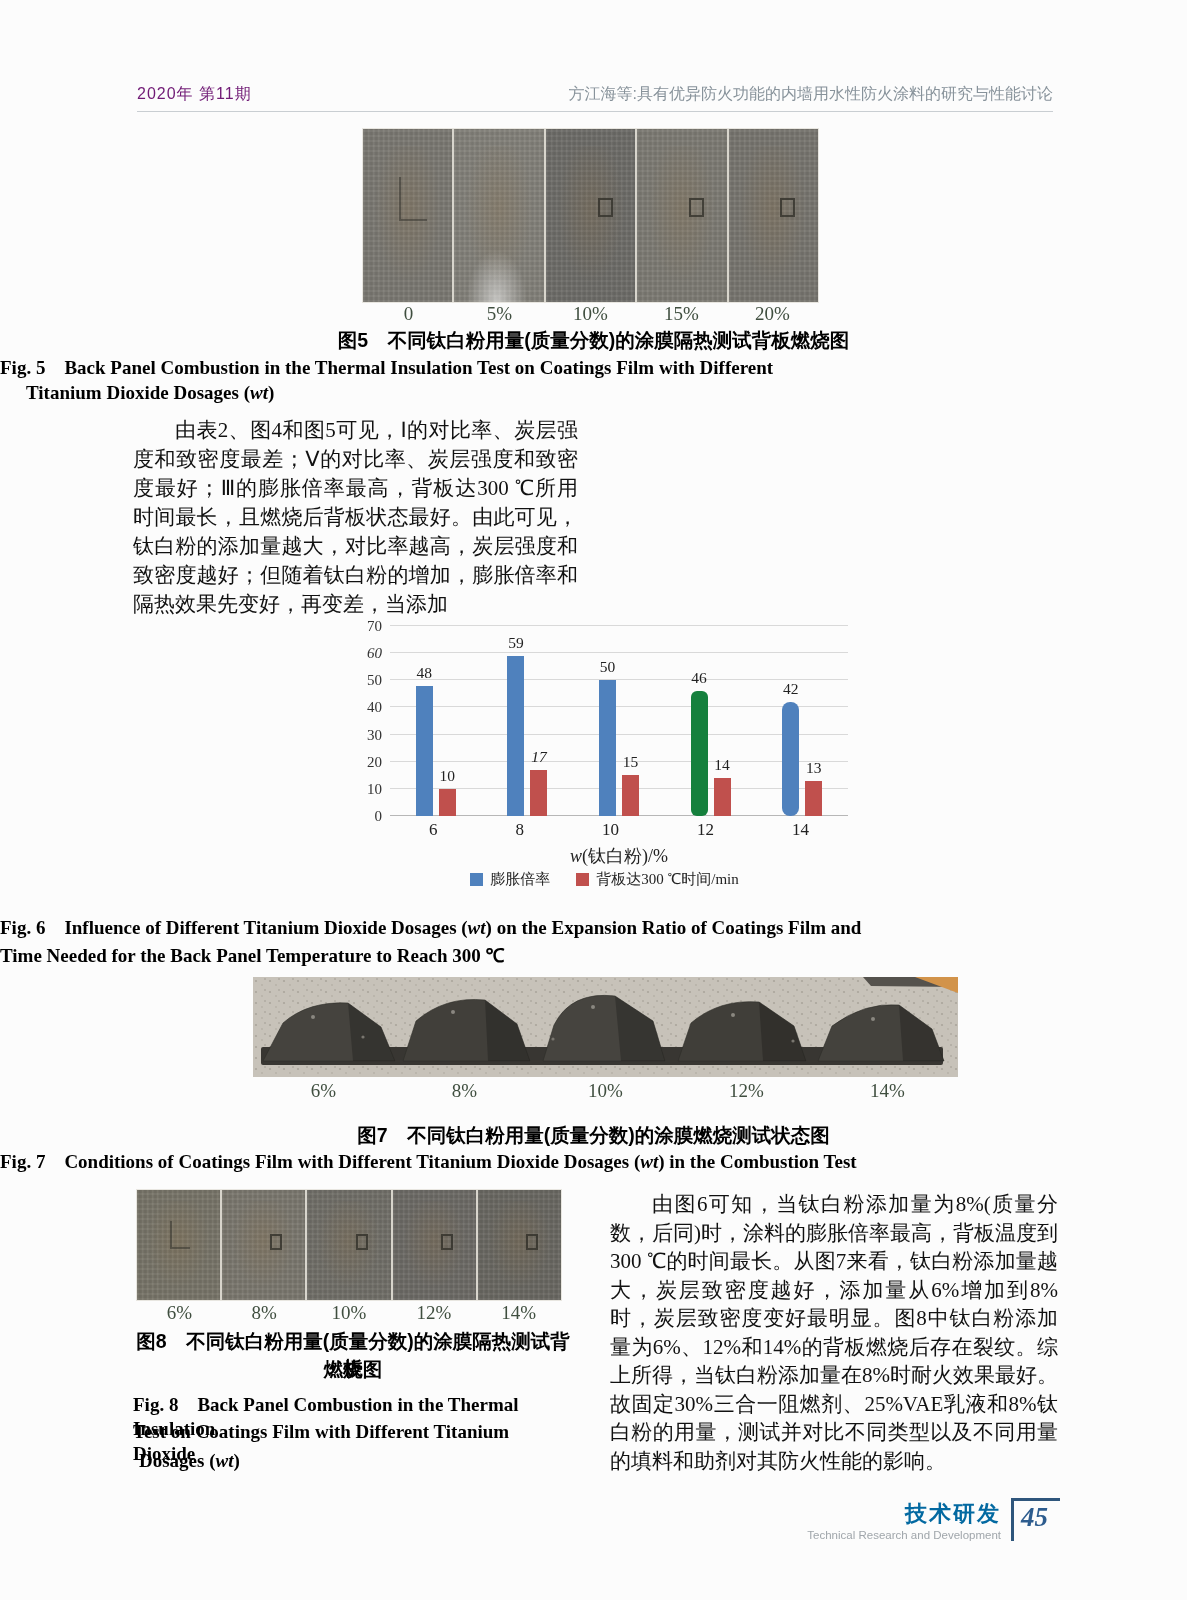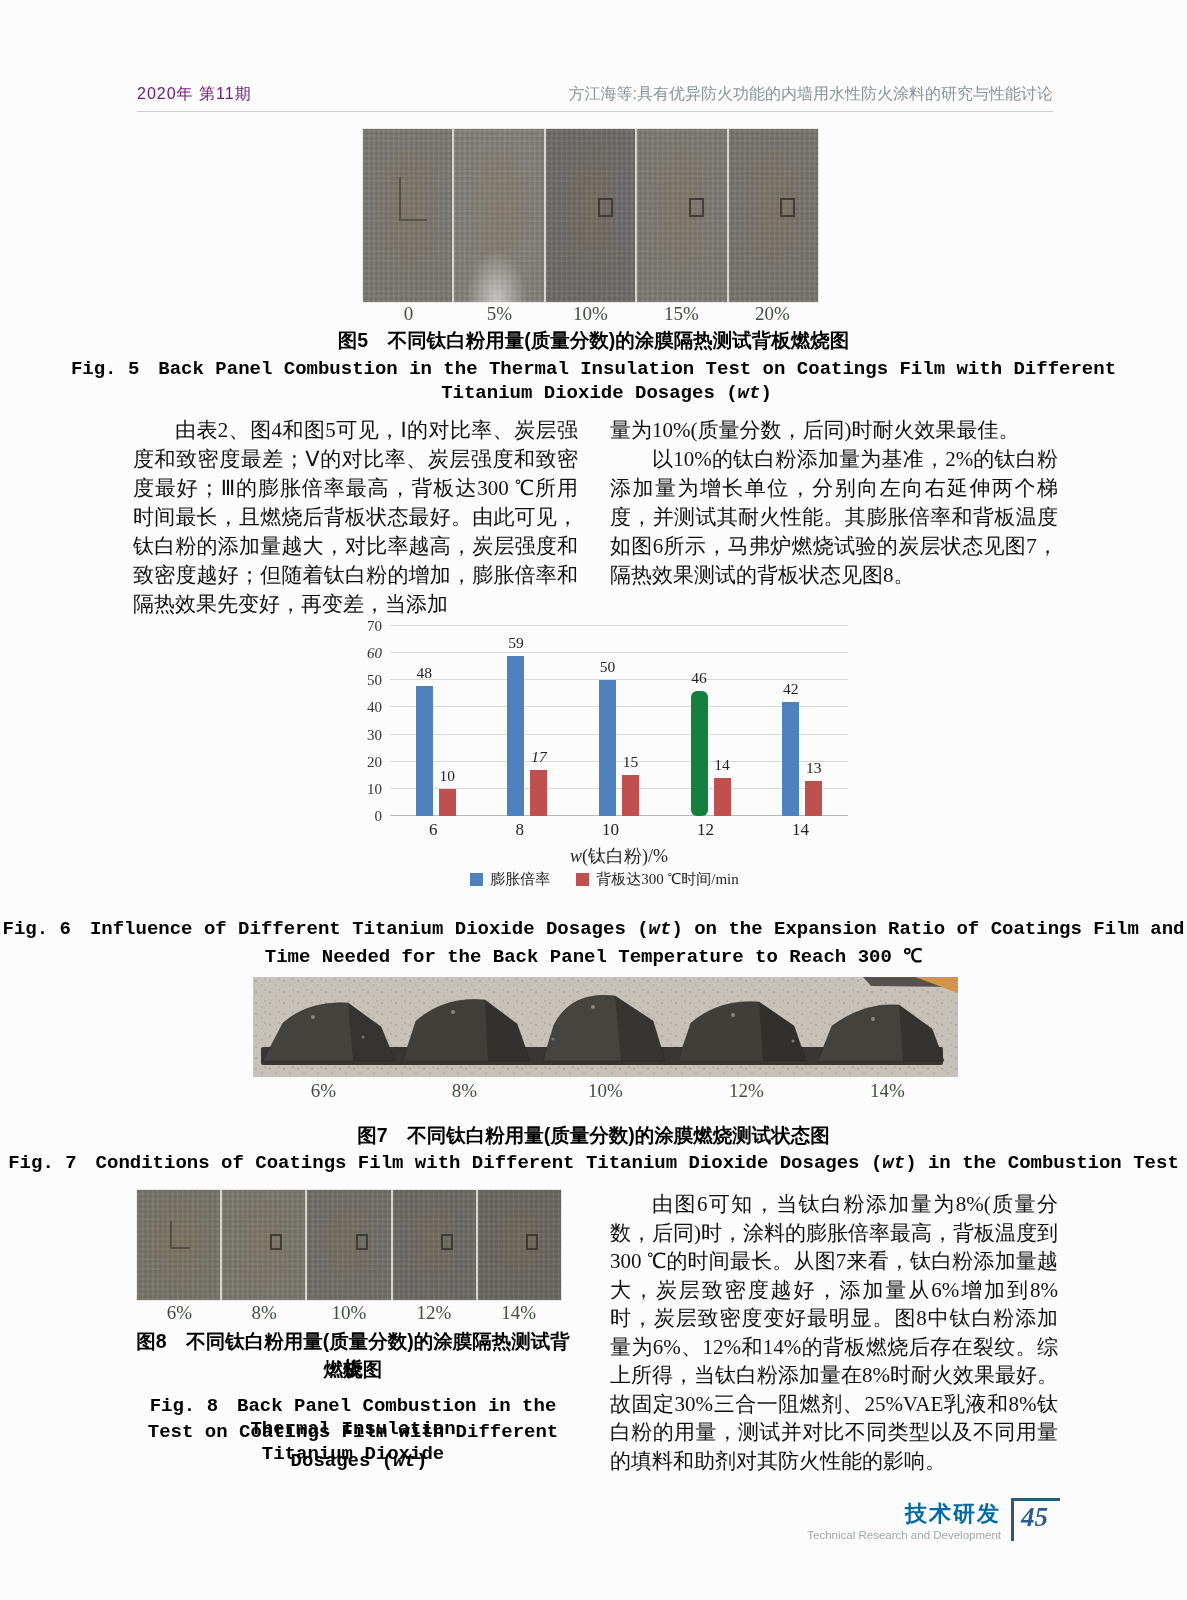--- a/index.html
+++ b/index.html
@@ -26,22 +26,22 @@
   .lcrack{position:absolute;width:26px;height:42px;left:40%;top:28%;
           border-left:2px solid rgba(40,40,35,0.45);border-bottom:2px solid rgba(40,40,35,0.45);}
   .wcrack{position:absolute;bottom:0;left:8%;width:78%;height:34%;
           background:radial-gradient(ellipse at 50% 100%, rgba(255,255,255,0.55), rgba(255,255,255,0) 62%);}
   
   .photo-labels{position:absolute;display:flex;}
   .photo-labels div{flex:1;text-align:center;font-size:19px;color:#3f4e3f;}
   
   .cap-zh{position:absolute;left:0;right:0;text-align:center;
           font-family:"Liberation Sans",sans-serif;font-weight:bold;font-size:19.5px;color:#000;}
-  .cap-en{position:absolute;left:0;right:0;text-align:center;
-          font-family:Liberation Mono, monospace;font-weight:bold;font-size:19px;color:#000;}
+  .cap-en{position:absolute;left:0;right:0;text-align:left;
+          font-family:Liberation Serif, serif;font-weight:bold;font-size:19px;color:#000;}
   .cap-en .it, .cap-zh .it{font-style:italic;}
   .cap-local{left:auto;right:auto;}
   
   .col{position:absolute;font-size:21px;line-height:29px;text-align:justify;color:#111;}
   .col p{margin:0;}
   .col p.indent{text-indent:2em;}
   
   .chart{position:absolute;left:352px;top:612px;width:505px;height:268px;}
   .plot-wrap{position:absolute;left:38px;top:14px;width:458px;height:190px;}
   .gridline{position:absolute;left:0;right:0;height:1px;background:#d9d9d9;}
@@ -117,24 +117,20 @@
     <div>15%</div>
     <div>20%</div>
   </div>
   <div class="cap-zh" style="top:327px;">图5　不同钛白粉用量(质量分数)的涂膜隔热测试背板燃烧图</div>
   <div class="cap-en" style="top:355px;">Fig. 5　Back Panel Combustion in the Thermal Insulation Test on Coatings Film with Different</div>
   <div class="cap-en" style="top:382px;padding-left:26px;"><span>Titanium Dioxide Dosages (</span><span class="it">wt</span><span>)</span></div>
 
   <div class="col" style="left:133px;top:416px;width:445px;">
     <p class="indent">由表2、图4和图5可见，Ⅰ的对比率、炭层强度和致密度最差；Ⅴ的对比率、炭层强度和致密度最好；Ⅲ的膨胀倍率最高，背板达300 ℃所用时间最长，且燃烧后背板状态最好。由此可见，钛白粉的添加量越大，对比率越高，炭层强度和致密度越好；但随着钛白粉的增加，膨胀倍率和隔热效果先变好，再变差，当添加</p>
   </div>
-  <div class="col" style="left:610px;top:416px;width:448px;">
-    <p>量为10%(质量分数，后同)时耐火效果最佳。</p>
-    <p class="indent">以10%的钛白粉添加量为基准，2%的钛白粉添加量为增长单位，分别向左向右延伸两个梯度，并测试其耐火性能。其膨胀倍率和背板温度如图6所示，马弗炉燃烧试验的炭层状态见图7，隔热效果测试的背板状态见图8。</p>
-  </div>
 
   <div class="chart">
     <div class="y-labels" id="y-labels">
         <div class="ytick" style="bottom: calc(0% - 9px);">0</div>
         <div class="ytick" style="bottom: calc(14.2857% - 9px);">10</div>
         <div class="ytick" style="bottom: calc(28.5714% - 9px);">20</div>
         <div class="ytick" style="bottom: calc(42.8571% - 9px);">30</div>
         <div class="ytick" style="bottom: calc(57.1429% - 9px);">40</div>
         <div class="ytick" style="bottom: calc(71.4286% - 9px);">50</div>
         <div class="ytick" style="bottom: calc(85.7143% - 9px); font-style: italic;">60</div>
@@ -176,21 +172,21 @@
           </div>
           <div class="bar-group">
             <div class="bar" style="background: #15803d; height: 65.7143%; border-radius: 6px;">
               <span class="bar-value">46</span>
             </div>
             <div class="bar" style="background: rgb(192, 80, 77); height: 20%;">
               <span class="bar-value">14</span>
             </div>
           </div>
           <div class="bar-group">
-            <div class="bar" style="background: rgb(79, 129, 189); height: 60%;">
+            <div class="bar" style="background: rgb(79, 129, 189); height: 60%; border-radius: 8px;">
               <span class="bar-value">42</span>
             </div>
             <div class="bar" style="background: rgb(192, 80, 77); height: 18.5714%;">
               <span class="bar-value">13</span>
             </div>
           </div>
         </div>
     </div>
     <div class="cat-labels" id="cat-labels">
         <div class="cat-label">6</div>

